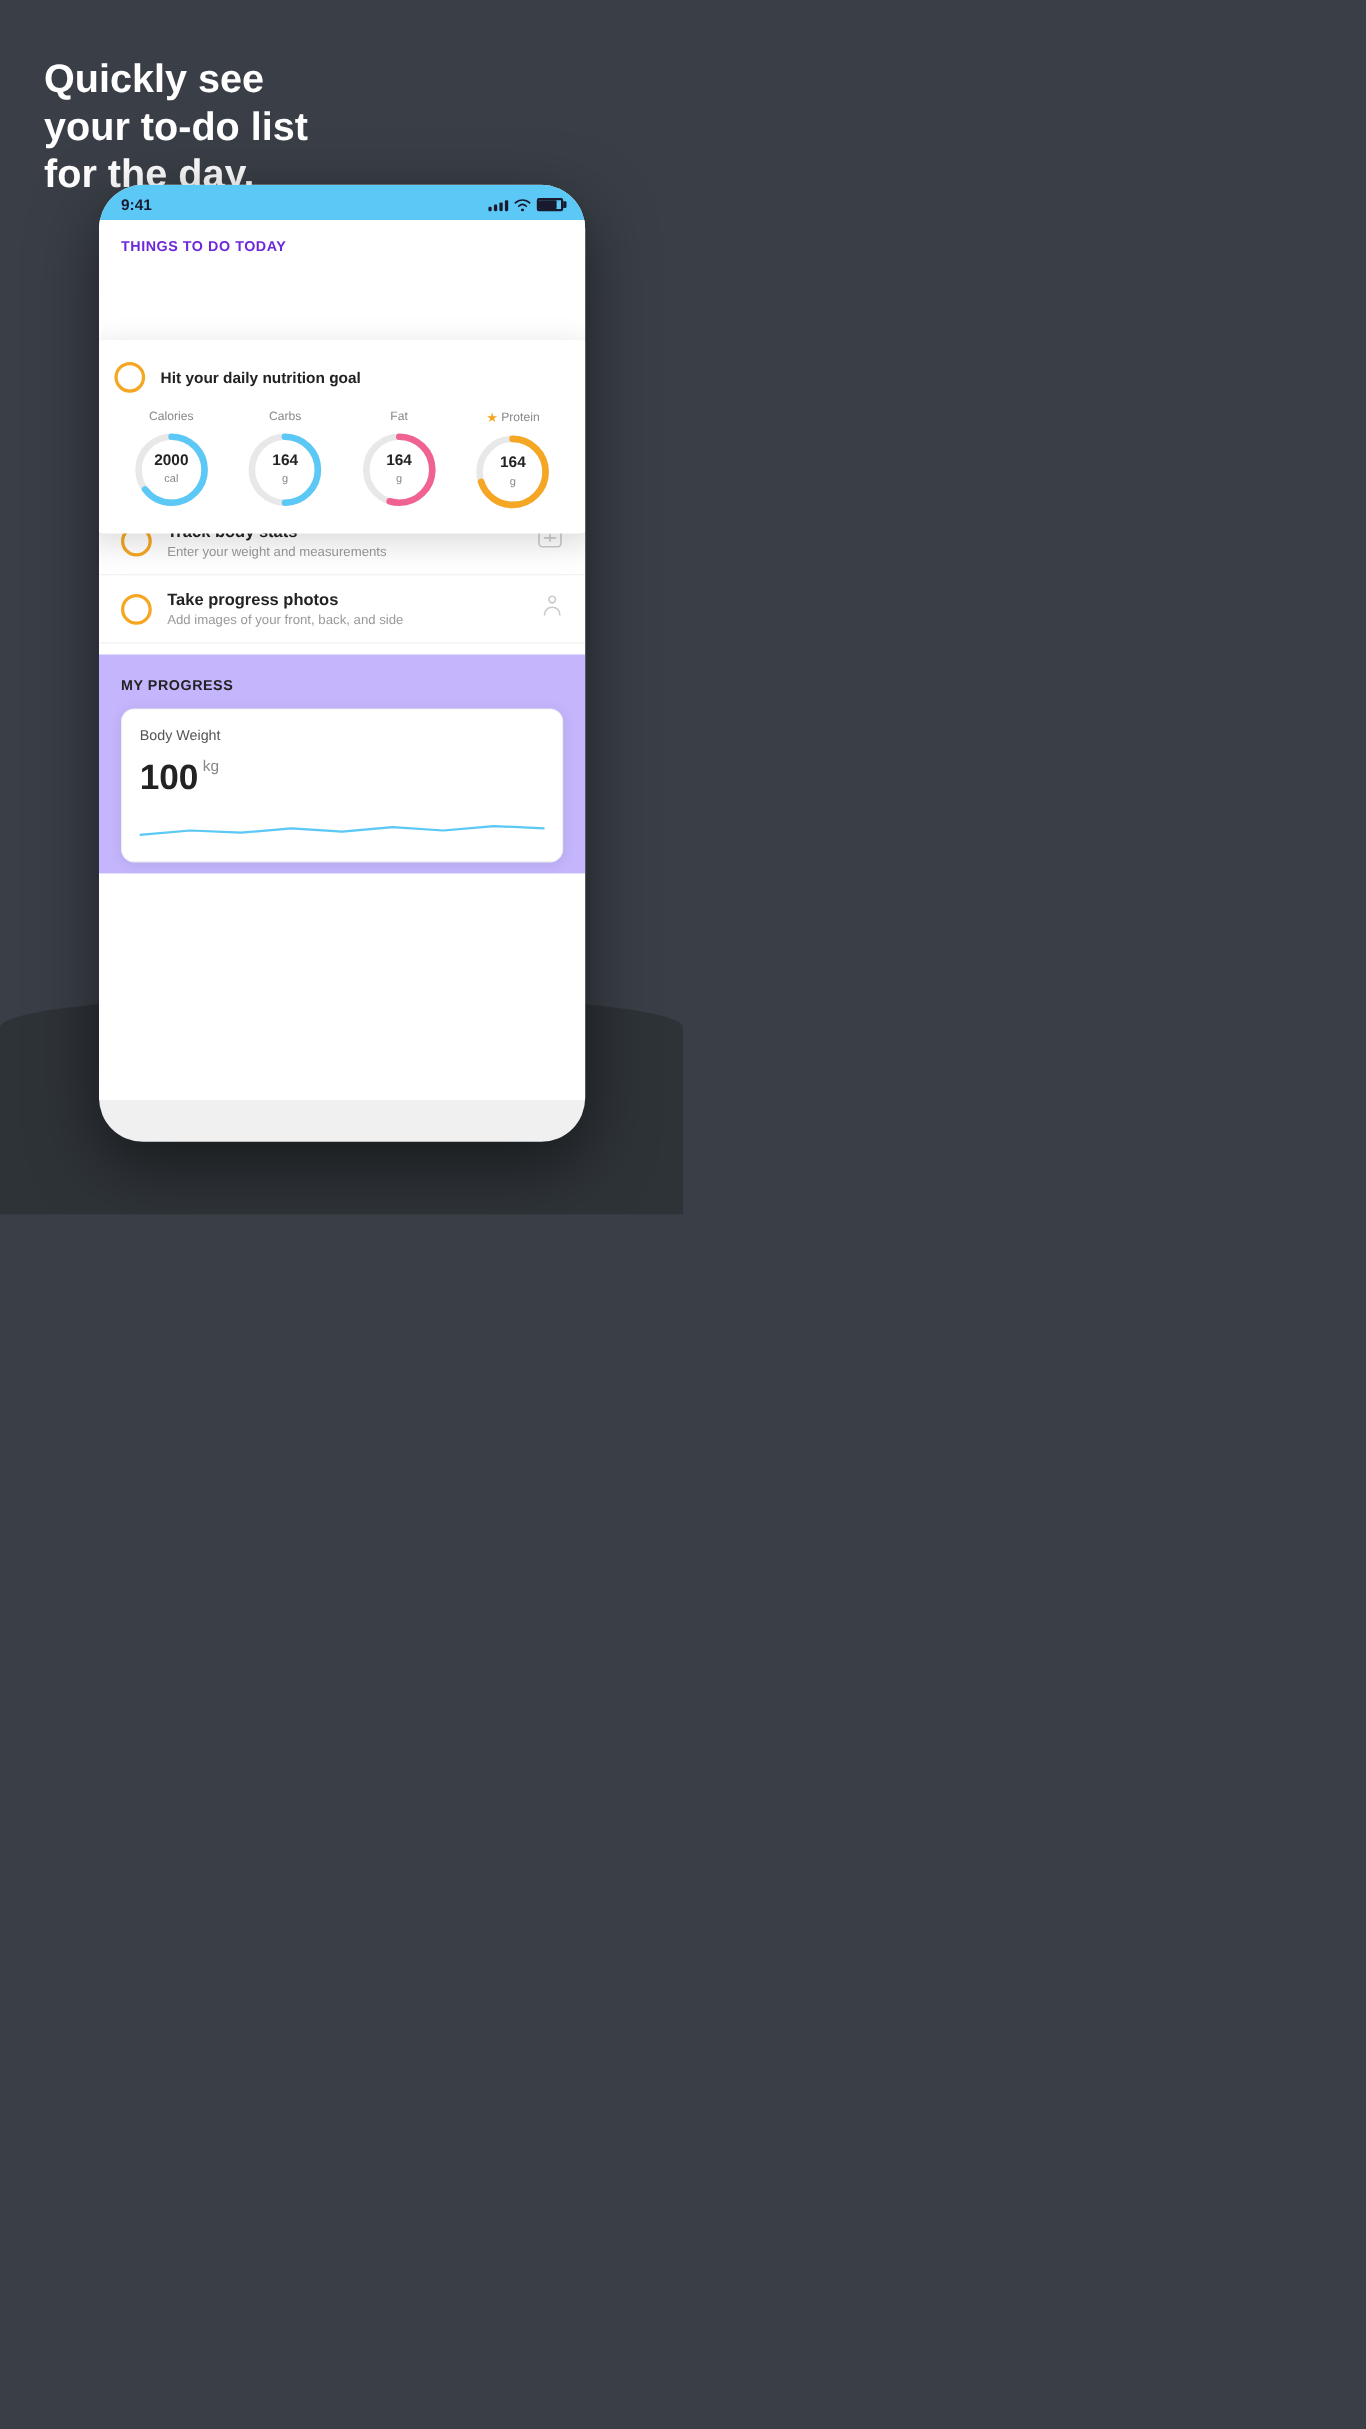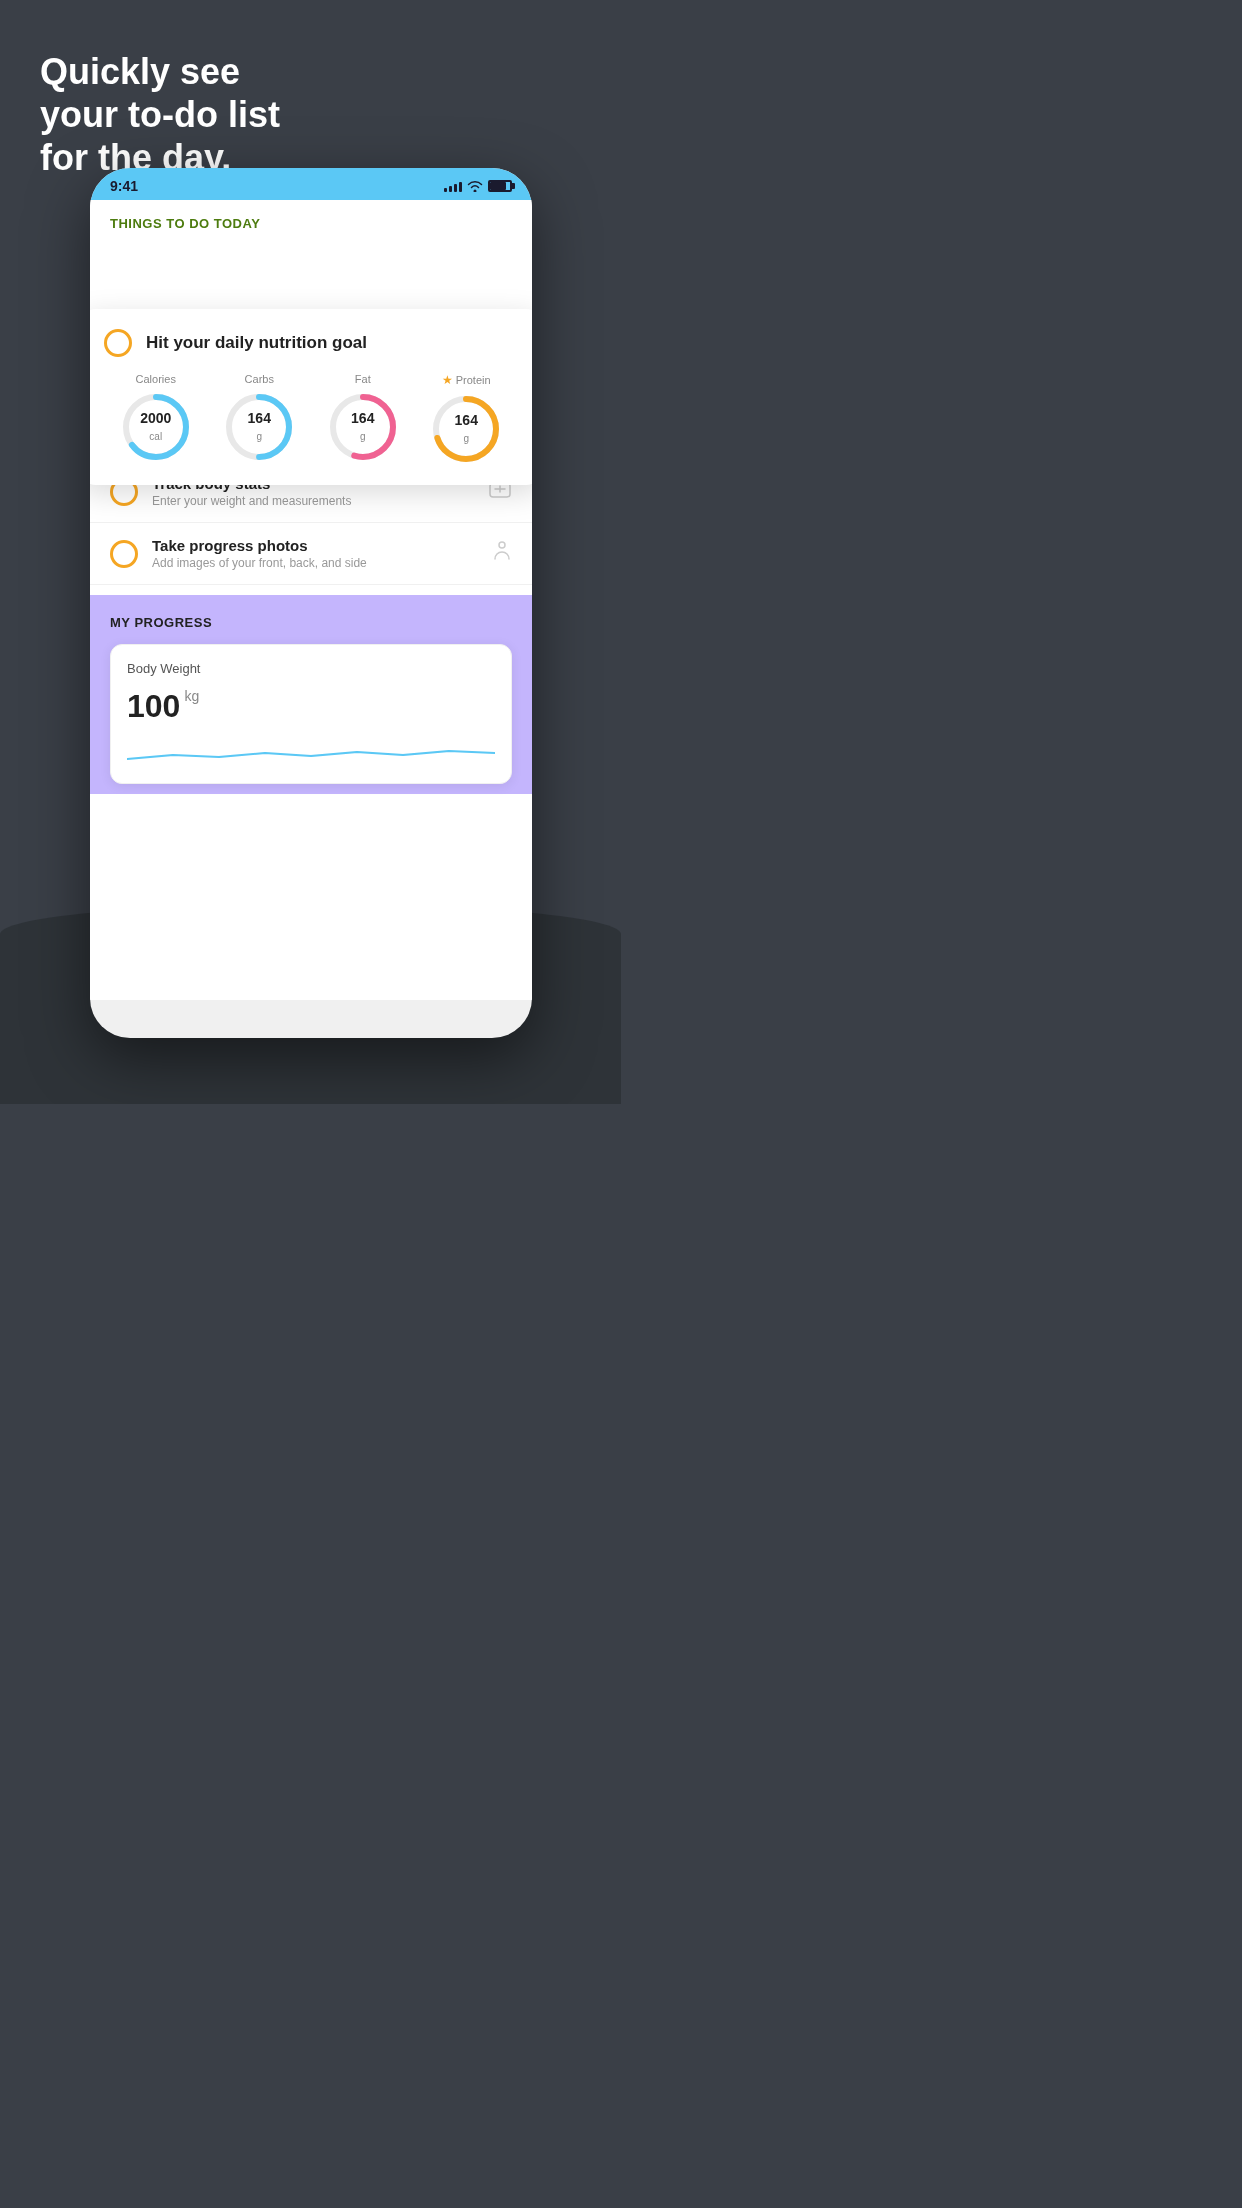--- a/index.html
+++ b/index.html
@@ -144,21 +144,21 @@
     }
 
     
     .things-section {
       padding: 16px 20px 8px;
       background: white;
     }
     .section-title {
       font-size: 13px;
       font-weight: 800;
-      color: #4d7c0f;
+      color: #6d28d9;
       letter-spacing: 0.5px;
     }
 
     
     .floating-card {
       position: absolute;
       top: 70px;
       left: -20px;
       right: -20px;
       background: white;
@@ -177,21 +177,21 @@
       width: 28px;
       height: 28px;
       border-radius: 50%;
       border: 3px solid #f5a623;
       flex-shrink: 0;
     }
     .circle-checkbox.green {
       border-color: #4cd964;
     }
     .card-title {
-      font-size: 17px;
+      font-size: 14px;
       font-weight: 600;
       color: #222;
     }
     .nutrition-rings {
       display: flex;
       justify-content: space-around;
       align-items: flex-start;
     }
     .ring-item {
       display: flex;

